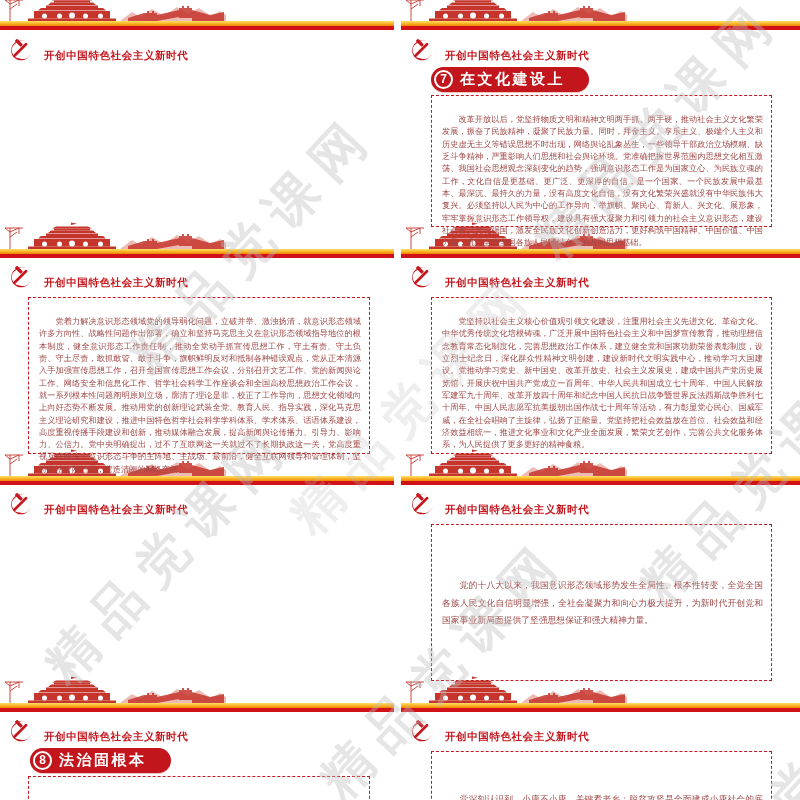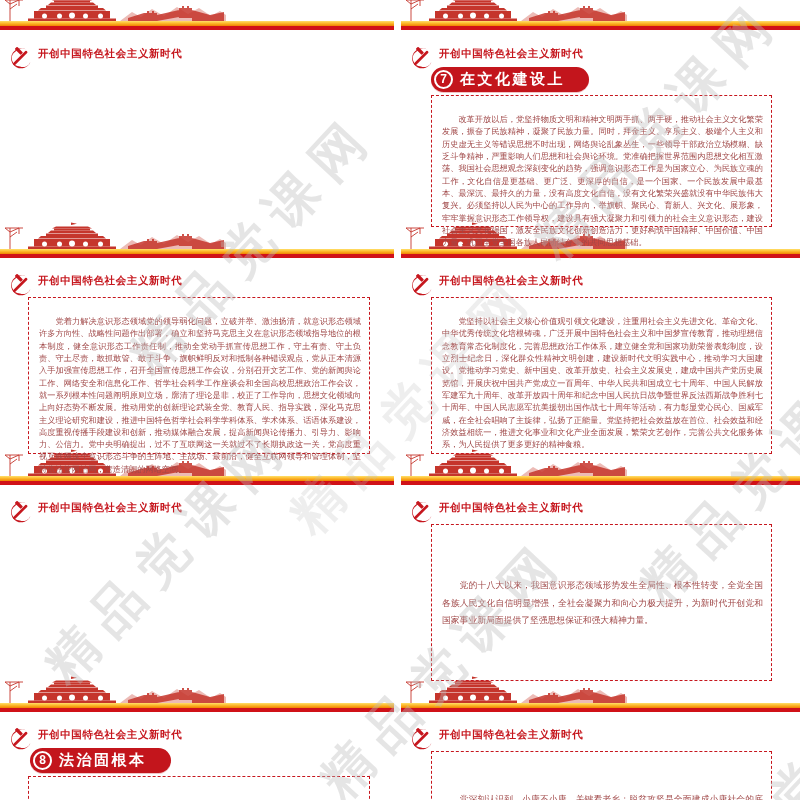--- a/index.html
+++ b/index.html
@@ -7,21 +7,21 @@
     width:800px;height:800px;overflow:hidden;position:relative;background:#fff;
     font-family:"Liberation Sans","DejaVu Sans",sans-serif;
   }
   #grid{position:absolute;inset:0}
 
   
   .slide-cell{position:absolute;height:227px;background:#fff;overflow:hidden}
   .col-l{left:0;width:394px}
   .col-r{left:401px;width:399px}
 
-  .slide-header{position:absolute;top:16px;left:8px;display:flex;align-items:flex-start;gap:6px;z-index:2}
+  .slide-header{position:absolute;top:8px;left:8px;display:flex;align-items:flex-end;gap:12px;z-index:2}
   .emblem{width:24px;height:24px;flex:0 0 auto}
   .slide-title{font-size:10.5px;font-weight:bold;color:#c6171e;letter-spacing:.6px;white-space:nowrap}
 
   .banner{
     position:absolute;top:36px;left:30px;height:25px;z-index:2;
     background:#c3151c;border-radius:13px;display:flex;align-items:center;gap:7px;
     padding:0 24px 0 3px;box-shadow:0 1px 0 rgba(195,21,28,.25);
   }
   .banner-num{
     width:19px;height:19px;box-sizing:border-box;border:2px solid #fff;border-radius:50%;

